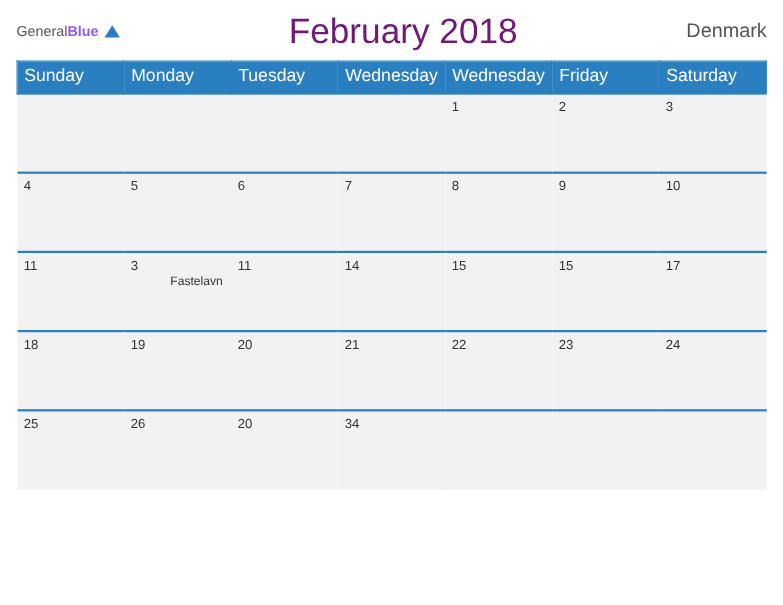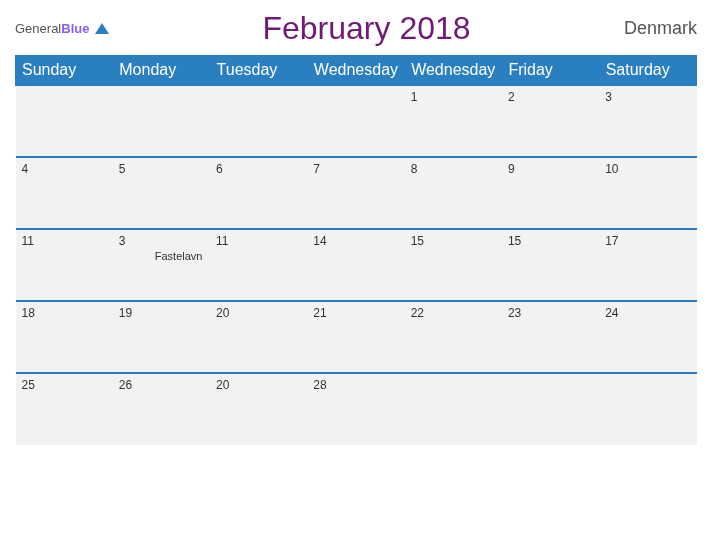--- a/index.html
+++ b/index.html
@@ -227,21 +227,21 @@
           <td>
             <span class="day-number">25</span>
           </td>
           <td>
             <span class="day-number">26</span>
           </td>
           <td>
             <span class="day-number">20</span>
           </td>
           <td>
-            <span class="day-number">28</span>
+            <span class="day-number">34</span>
           </td>
           <td class="empty-cell"></td>
           <td class="empty-cell"></td>
           <td class="empty-cell"></td>
         </tr>
       </tbody>
   </table>
 </div>
 
 </body></html>

